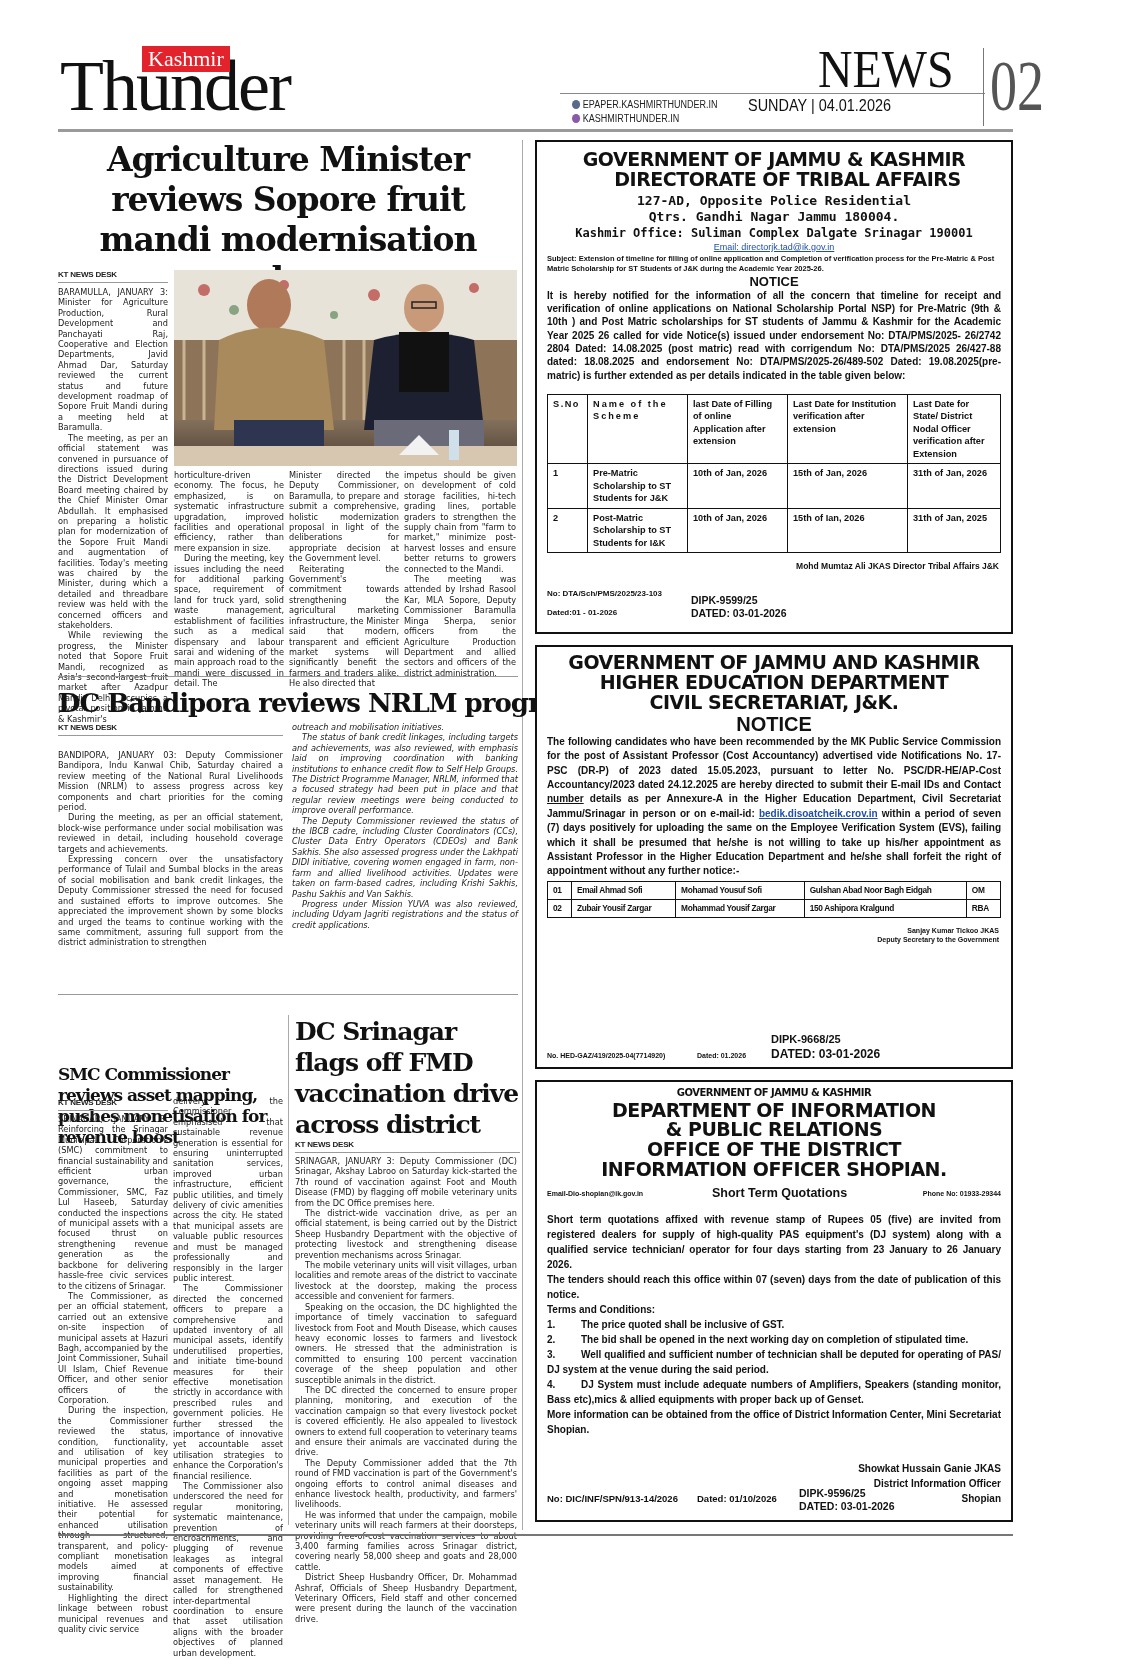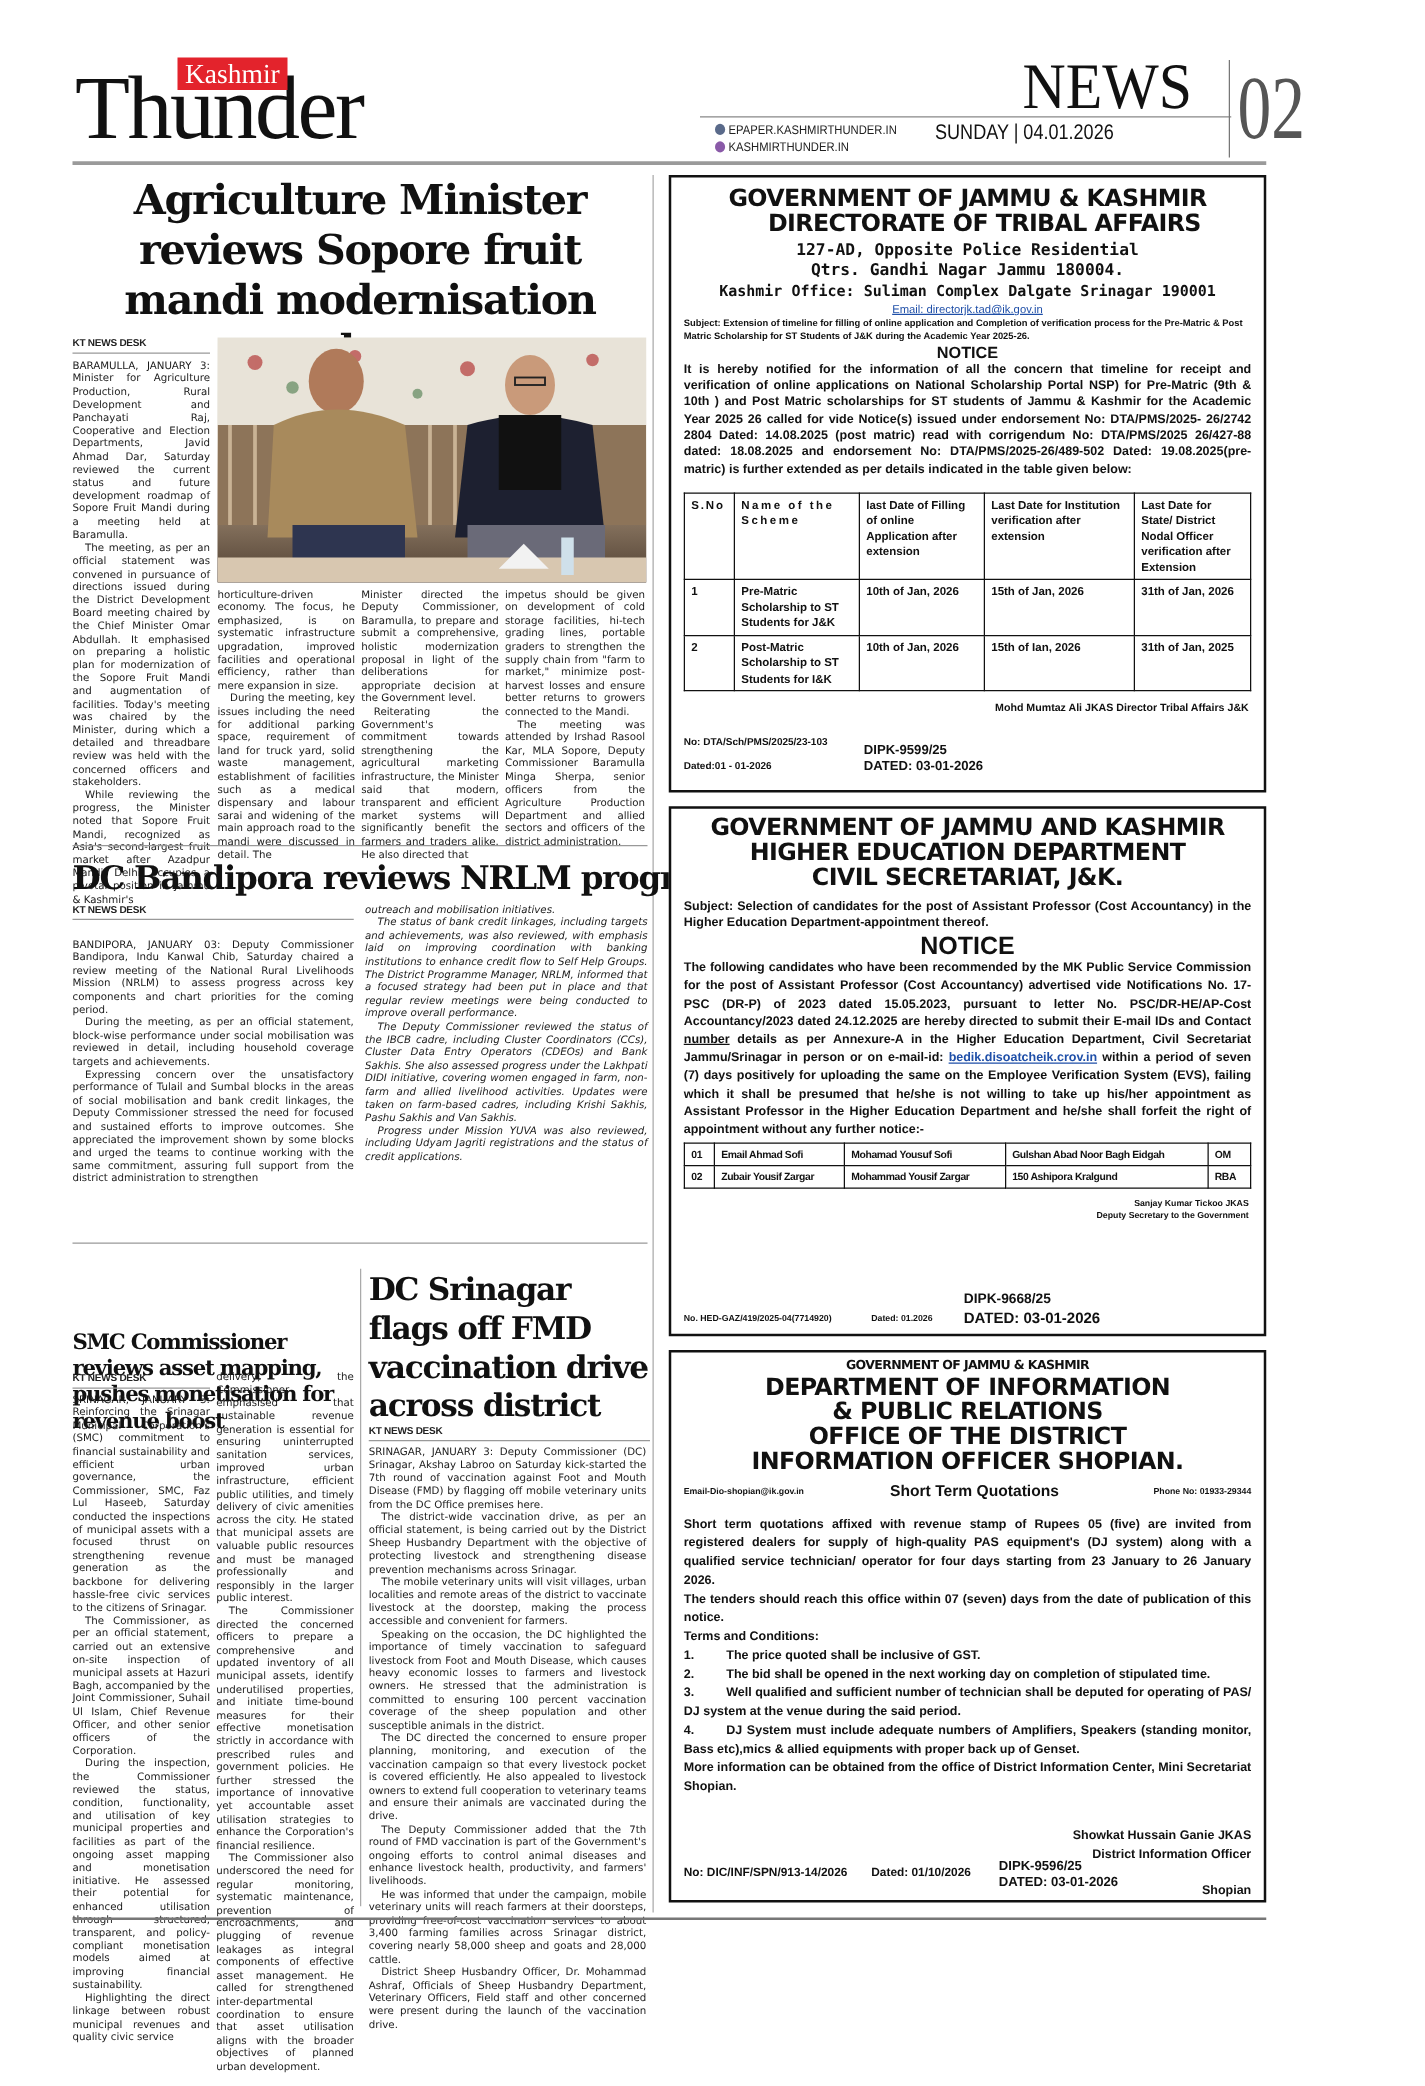--- a/index.html
+++ b/index.html
@@ -204,21 +204,20 @@
   <div class="abs n-small" style="left:10px; top:447px; font-size:8px;">No: DTA/Sch/PMS/2025/23-103</div>
   <div class="abs n-small" style="left:10px; top:466px; font-size:8px;">Dated:01 - 01-2026</div>
   <div class="abs" style="left:154px; top:452px; font-size:10.5px; font-weight:bold;">DIPK-9599/25</div>
   <div class="abs" style="left:154px; top:465px; font-size:10.5px; font-weight:bold;">DATED: 03-01-2026</div>
 </div>
 
 <div class="abs notice" style="left:535px; top:645px; width:478px; height:424px;">
   <div class="n-title" style="margin-top:6px; font-size:19px;">GOVERNMENT OF JAMMU AND KASHMIR</div>
   <div class="n-title" style="font-size:19px;">HIGHER EDUCATION DEPARTMENT</div>
   <div class="n-title" style="font-size:19px;">CIVIL SECRETARIAT, J&amp;K.</div>
-  <div class="n-text" style="margin:6px 10px 0; font-size:10px; line-height:13.5px;">Subject: Selection of candidates for the post of Assistant Professor (Cost Accountancy) in the Higher Education Department-appointment thereof.</div>
   <div style="text-align:center; font-weight:bold; font-size:20px; line-height:22px;">NOTICE</div>
   <div class="n-text" style="margin:0 10px; font-size:10px; line-height:14.4px;">
     <span>The following candidates who have been recommended by the MK Public Service Commission for the post of Assistant Professor (Cost Accountancy) advertised vide Notifications No. 17-PSC (DR-P) of 2023 dated 15.05.2023, pursuant to letter No. PSC/DR-HE/AP-Cost Accountancy/2023 dated 24.12.2025 are hereby directed to submit their E-mail IDs and Contact</span>
     <span style="text-decoration:underline;">number</span><span> details as per Annexure-A in the Higher Education Department, Civil Secretariat Jammu/Srinagar in person or on e-mail-id: </span><span class="link">bedik.disoatcheik.crov.in</span><span> within a period of seven (7) days positively for uploading the same on the Employee Verification System (EVS), failing which it shall be presumed that he/she is not willing to take up his/her appointment as Assistant Professor in the Higher Education Department and he/she shall forfeit the right of appointment without any further notice:-</span>
   </div>
   <div style="margin:2px 10px 0;">
     <table class="ntab" style="font-size:8.3px; line-height:11px; letter-spacing:-0.3px;">
       <tbody>
       <tr>
         <td>01</td>
@@ -261,20 +260,20 @@
   <div class="n-text" style="margin:0 10px; font-size:10px; line-height:15px;">Terms and Conditions:</div>
   <div style="margin:0 10px;">
     <div class="n-text" style="font-size:10px; line-height:15px;"><span style="display:inline-block; width:34px;">1.</span><span>The price quoted shall be inclusive of GST.</span></div>
     <div class="n-text" style="font-size:10px; line-height:15px;"><span style="display:inline-block; width:34px;">2.</span><span>The bid shall be opened in the next working day on completion of stipulated time.</span></div>
     <div class="n-text" style="font-size:10px; line-height:15px;"><span style="display:inline-block; width:34px;">3.</span><span>Well qualified and sufficient number of technician shall be deputed for operating of PAS/ DJ system at the venue during the said period.</span></div>
     <div class="n-text" style="font-size:10px; line-height:15px;"><span style="display:inline-block; width:34px;">4.</span><span>DJ System must include adequate numbers of Amplifiers, Speakers (standing monitor, Bass etc),mics &amp; allied equipments with proper back up of Genset.</span></div>
   </div>
   <div class="n-text" style="margin:0 10px; font-size:10px; line-height:15px;">More information can be obtained from the office of District Information Center, Mini Secretariat Shopian.</div>
   <div class="abs n-text" style="right:10px; top:380px; font-size:10px; text-align:right;">Showkat Hussain Ganie JKAS</div>
   <div class="abs n-text" style="right:10px; top:395px; font-size:10px; text-align:right;">District Information Officer</div>
-  <div class="abs n-text" style="right:10px; top:424px; font-size:10px; text-align:right;">Shopian</div>
+  <div class="abs n-text" style="right:10px; top:410px; font-size:10px; text-align:right;">Shopian</div>
   <div class="abs n-text" style="left:10px; top:410px; font-size:9.5px;">No: DIC/INF/SPN/913-14/2026</div>
   <div class="abs n-text" style="left:160px; top:410px; font-size:9.5px;">Dated: 01/10/2026</div>
   <div class="abs" style="left:262px; top:405px; font-size:10.5px; font-weight:bold;">DIPK-9596/25</div>
   <div class="abs" style="left:262px; top:418px; font-size:10.5px; font-weight:bold;">DATED: 03-01-2026</div>
 </div>
 
 <div class="abs bottom-rule"></div>
 
 </body></html>

